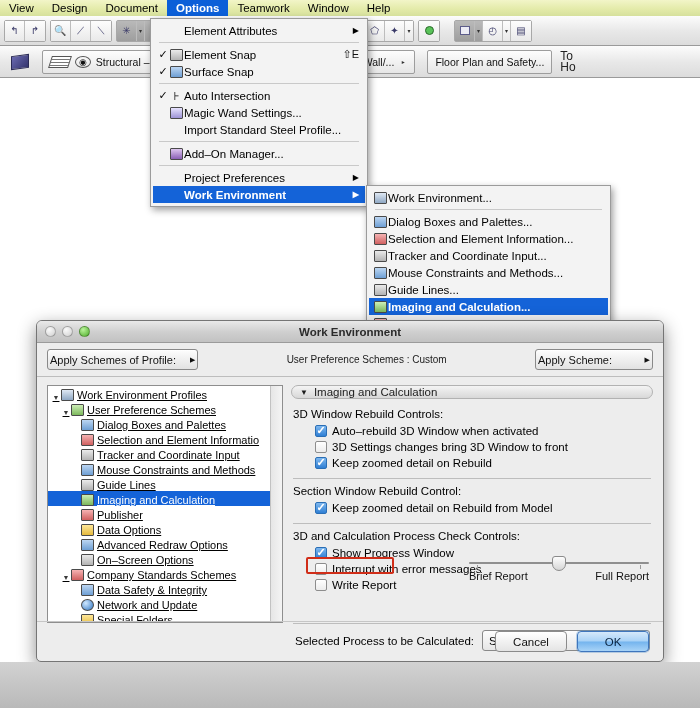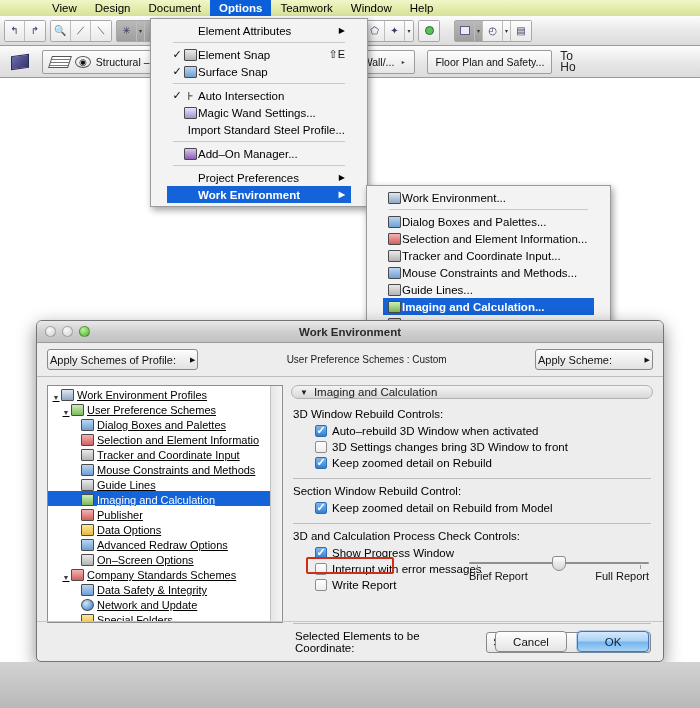--- a/index.html
+++ b/index.html
@@ -20,21 +20,21 @@
   .app-canvas {
     position:absolute; left:0; top:78px; width:700px; height:630px;
     background:#ffffff;
   }
 
   
   .menubar {
     position:absolute; left:0; top:0; width:700px; height:16px;
     background: linear-gradient(180deg,#f2f5c8 0%,#e4ebaa 55%,#d6e09c 100%);
     display:flex; align-items:center;
-    font-size:11.5px; color:#000;padding-left:43px;
+    font-size:11.5px; color:#000;
   }
   .menubar .mi {
     padding:0 9px; height:16px; line-height:16px; white-space:nowrap;
   }
   .menubar .mi.sel {
     background:#0b5fd8; color:#fff; font-weight:bold;
   }
 
   
   .toolbar-row {
@@ -75,21 +75,21 @@
       repeating-linear-gradient(180deg,#fff 0 2px,#777 2px 3px);
       border:1px solid #555; transform:skewX(-18deg);}
 
   
   .menu {
     position:absolute;
     background:#f3f3f3;
     border:1px solid #9b9b9b;
     box-shadow:2px 3px 7px rgba(0,0,0,.38);
     font-size:11.5px; color:#000;
-    padding:3px 16px;
+    padding:3px 2px;
   }
   #options-menu { left:150px; top:18px; width:218px; }
   .menu-item {
     height:17px; display:flex; align-items:center;
     padding:0 6px 0 4px; white-space:nowrap; position:relative;
   }
   .menu-item.sel { background:#1463d8; color:#fff; font-weight:bold; }
   .menu-item .chk { width:12px; text-align:center; font-size:11px; }
   .menu-item .mic { width:15px; display:flex; align-items:center; justify-content:center; }
   .menu-item .lbl { flex:1; }
@@ -654,21 +654,21 @@
             <span>Interrupt with error messages</span>
           </div>
           <div class="cbrow">
             <span class="cb"></span>
             <span>Write Report</span>
           </div>
 
           <div class="hr" style="margin-top:30px;"></div>
 
           <div class="select-row">
-            <span>Selected Elements to be Coordinate:</span>
+            <span>Selected Process to be Calculated:</span>
             <div class="select-box">
               <span>Show Alert</span>
               <span class="updown">▲<br>▼</span>
             </div>
           </div>
 
         </div>
       </div>
     </div>
 

